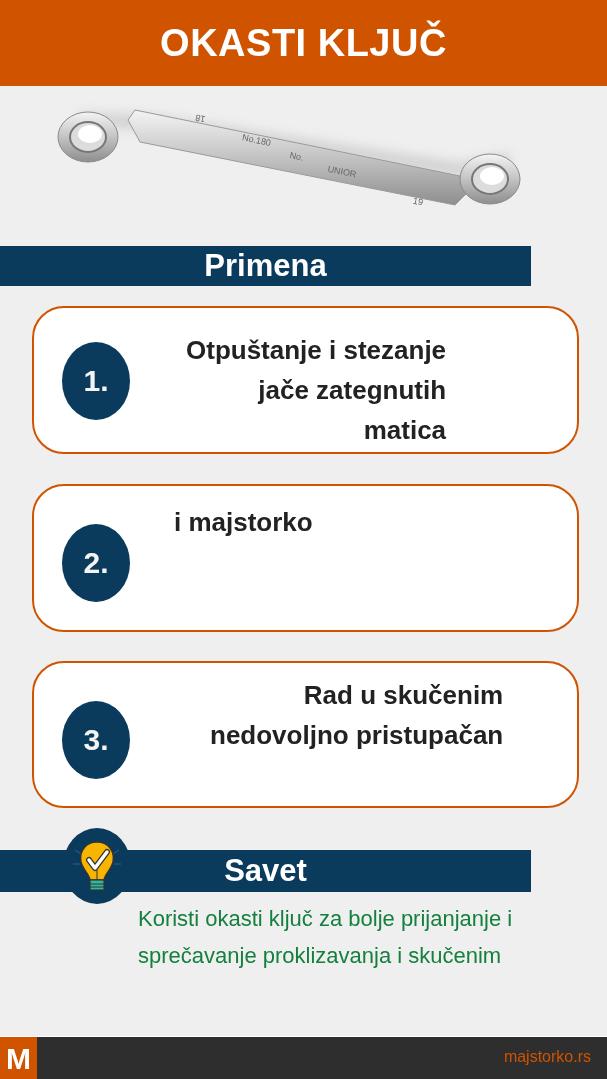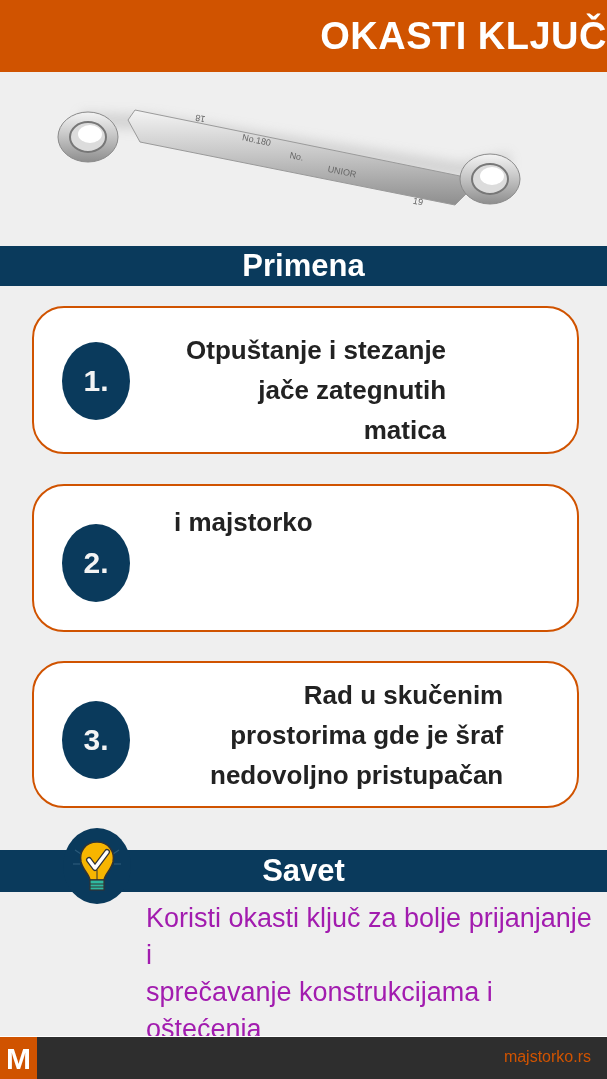--- a/index.html
+++ b/index.html
@@ -3,53 +3,53 @@
 <meta charset="utf-8">
 <style>
   * { box-sizing: border-box; margin: 0; padding: 0; }
   html, body { width: 607px; height: 1079px; overflow: hidden; }
   body {
     background: #efefef;
     font-family: "Liberation Sans", "DejaVu Sans", sans-serif;
     position: relative;
   }
   .header {
-    position: absolute; left: 0; top: 0; width: 607px; height: 72px;
+    position: absolute; left: 0; top: 0; width: 607px; height: 86px;
     background: #d05300;
-    display: flex; align-items: center; justify-content: flex-end;
+    display: flex; align-items: center; justify-content: center;
   }
   .header-title {
     color: #ffffff; font-weight: bold; font-size: 38px; letter-spacing: 0.5px;
   }
   .hero {
     position: absolute; left: 0; top: 80px; width: 607px; height: 166px;
   }
   .band {
-    position: absolute; left: 0; width: 607px; height: 40px;
+    position: absolute; left: 0; width: 531px; height: 40px;
     background: #0a3a5c;
     display: flex; align-items: center; justify-content: center;
   }
   .band-title { color: #ffffff; font-weight: bold; font-size: 31px; }
   .card {
     position: absolute; left: 32px; width: 547px;
     background: #ffffff; border: 2px solid #d05300; border-radius: 32px;
   }
   .num-circle {
     position: absolute; left: 28px; width: 68px; height: 78px;
     border-radius: 50%; background: #0a3a5c;
     display: flex; align-items: center; justify-content: center;
   }
   .num-text { color: #f4f4f4; font-weight: bold; font-size: 30px; }
   .card-text {
     position: absolute; color: #222222; font-weight: bold;
     font-size: 26px; line-height: 40px; text-align: right;
   }
   .tip-text {
-    position: absolute; left: 146px; top: 900px; width: 450px;
-    color: #a21caf; font-size: 27px; line-height: 37px;
+    position: absolute; left: 138px; top: 900px; width: 450px;
+    color: #15803d; font-size: 22px; line-height: 37px;
   }
   .footer {
     position: absolute; left: 0; top: 1036px; width: 607px; height: 43px;
     background: #2e2e2e; border-top: 1px solid #ffffff;
   }
   .logo {
     position: absolute; left: 0; top: 0; width: 37px; height: 43px;
     background: #d05300; display: flex; align-items: center; justify-content: center;
     color: #ffffff; font-weight: bold; font-size: 30px;
   }
@@ -127,21 +127,20 @@
     <div>i majstorko</div>
   </div>
 </div>
 
 <div class="card" style="top:661px; height:147px;">
   <div class="num-circle" style="top:38px;">
     <span class="num-text">3.</span>
   </div>
   <div class="card-text" style="left:140px; top:12px;margin-left:36px;">
     <div>Rad u skučenim</div>
-    <div>prostorima gde je šraf</div>
     <div>nedovoljno pristupačan</div>
   </div>
 </div>
 
 <div class="band" style="top:850px; height:42px;">
   <span class="band-title">Savet</span>
 </div>
 
 <div class="bulb-badge">
   <svg width="68" height="76" viewBox="0 0 68 76">
@@ -156,19 +155,19 @@
     <path d="M26 32 L32 40 L44 24" stroke="#ffffff" stroke-width="3.5" fill="none" stroke-linecap="round" stroke-linejoin="round"></path>
     <line x1="34" y1="42" x2="34" y2="52" stroke="#333" stroke-width="1"></line>
     <rect x="27" y="52" width="14" height="10" fill="#2fb9a0" stroke="#333" stroke-width="1.2"></rect>
     <line x1="27" y1="56" x2="41" y2="56" stroke="#333" stroke-width="1"></line>
     <line x1="27" y1="59" x2="41" y2="59" stroke="#333" stroke-width="1"></line>
   </svg>
 </div>
 
 <div class="tip-text">
   <div>Koristi okasti ključ za bolje prijanjanje i</div>
-  <div>sprečavanje konstrukcijama i oštećenja</div>
+  <div>sprečavanje proklizavanja i skučenim</div>
 </div>
 
 <div class="footer">
   <div class="logo">M</div>
   <span class="site">majstorko.rs</span>
 </div>
 
 </body></html>

